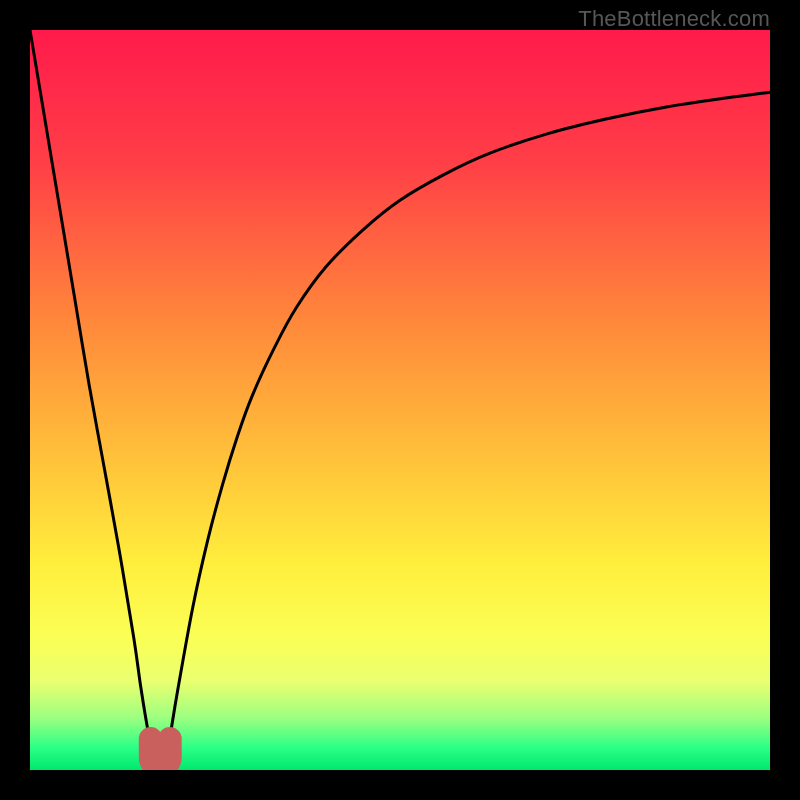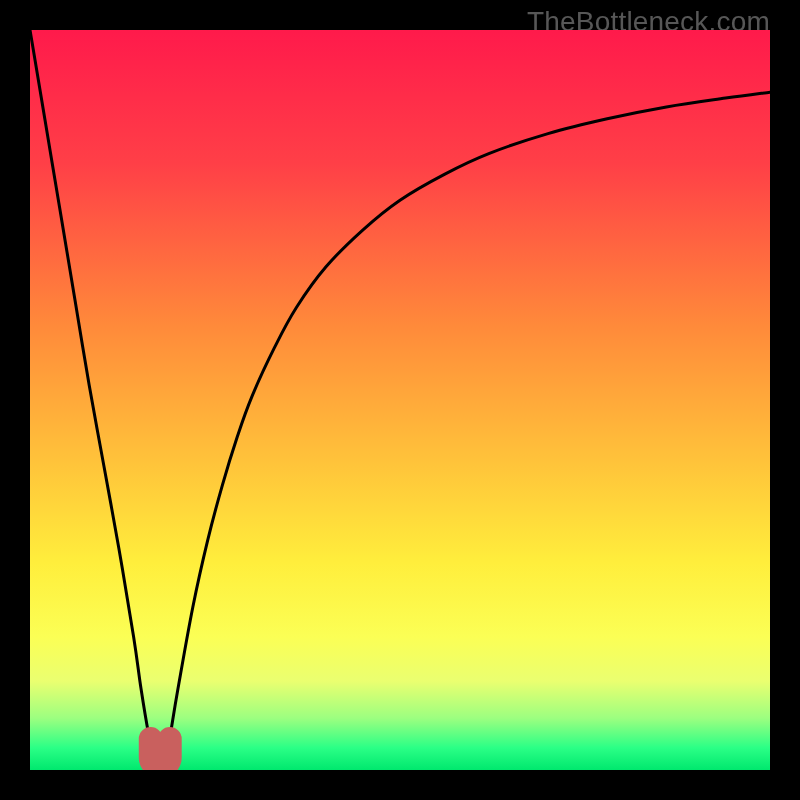--- a/index.html
+++ b/index.html
@@ -24,21 +24,21 @@
     top: 30px;
     width: 740px;
     height: 740px;
     overflow: hidden;
   }
   .watermark {
     position: absolute;
     top: 6px;
     right: 30px;
     color: #575757;
-    font-size: 28px;
+    font-size: 22px;
     font-weight: 400;
     letter-spacing: 0.2px;
     text-align: center;
   }
 </style>
 </head>
 <body>
 
 <div class="frame">
 

